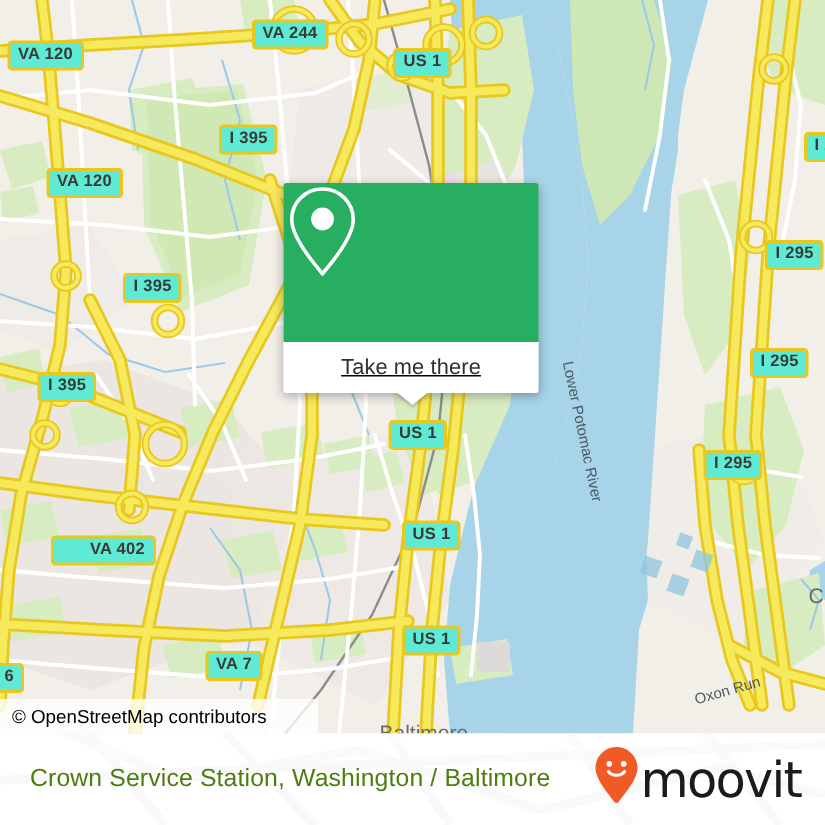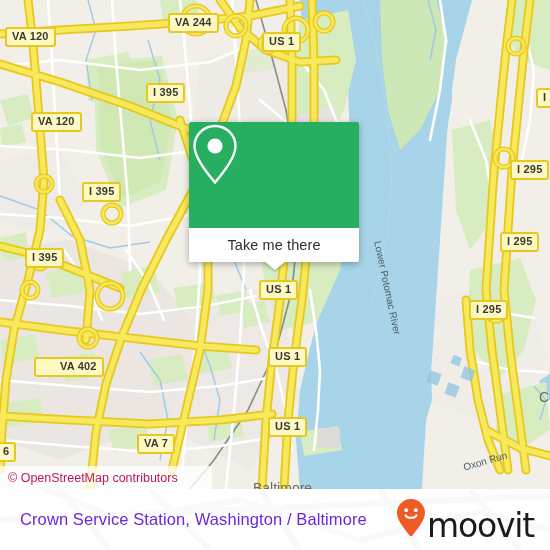--- a/index.html
+++ b/index.html
@@ -4,53 +4,53 @@
 <style>
   html,body{margin:0;padding:0;background:#fff;}
   body{width:550px;height:550px;overflow:hidden;font-family:"Liberation Sans",sans-serif;}
   #app{position:relative;width:550px;height:550px;overflow:hidden;background:#fff;}
 
   
   #map{position:absolute;left:0;top:0;width:550px;height:489px;overflow:hidden;background:#f2efe9;}
   #map svg{position:absolute;left:0;top:0;}
 
   
-  .shield{position:absolute;background:#fef9c3;border:2px solid #e8c81e;border-radius:3px;
+  .shield{position:absolute;background:#5eead4;border:2px solid #e8c81e;border-radius:3px;
           color:#3a3a35;font-size:11px;font-weight:bold;line-height:1;padding:2px 5px 3px 5px;
           white-space:nowrap;letter-spacing:.2px;font-family:"Liberation Sans",sans-serif;}
 
   
   .waterlabel{position:absolute;color:#4b5b66;font-size:10px;font-family:"Liberation Sans",sans-serif;white-space:nowrap;}
   .placelabel{position:absolute;color:#6b6b66;font-size:14px;font-family:"Liberation Sans",sans-serif;white-space:nowrap;}
 
   
-  #card{position:absolute;left:189px;top:122px;width:196px;}
+  #card{position:absolute;left:189px;top:122px;width:196px;text-decoration:underline;}
   #card-shadow{position:absolute;left:0;top:0;width:170px;height:140px;
                box-shadow:0 2px 7px rgba(0,0,0,.30);border-radius:2px;}
   #card-green{position:relative;width:170px;height:106px;background:#27ae60;border-radius:2px 2px 0 0;
               display:flex;align-items:center;justify-content:center;}
   #card-white{position:relative;width:170px;height:34px;background:#ffffff;border-radius:0 0 2px 2px;
               display:flex;align-items:center;justify-content:center;}
   #card-label{font-size:14.5px;color:#2f2f2f;font-family:"Liberation Sans",sans-serif;letter-spacing:.1px;}
   #card-tail{position:absolute;left:75px;top:139px;width:0;height:0;
              border-left:11px solid transparent;border-right:11px solid transparent;
              border-top:9px solid #ffffff;filter:drop-shadow(0 2px 1px rgba(0,0,0,.18));}
 
   
   #attrib{position:absolute;left:0;top:466px;height:23px;width:212px;
           background:rgba(255,255,255,.78);display:flex;align-items:center;}
-  #attrib span{font-size:12.5px;color:#be185d;padding-left:8px;font-family:"Liberation Sans",sans-serif;}
+  #attrib span{font-size:12.5px;color:#000000;padding-left:8px;font-family:"Liberation Sans",sans-serif;}
 
   
   #footer{position:absolute;left:0;top:489px;width:550px;height:61px;background:#ffffff;overflow:hidden;}
   #footer-watermark{position:absolute;left:0;top:-489px;width:550px;height:550px;opacity:.055;}
   #footer-inner{position:relative;width:550px;height:61px;display:flex;align-items:center;
                 justify-content:space-between;padding:0 0 0 20px;box-sizing:border-box;}
-  #footer-title{font-size:16.5px;color:#6d28d9;font-family:"Liberation Sans",sans-serif;letter-spacing:.1px;}
-  #logo{display:flex;align-items:flex-end;padding-right:16px;}
+  #footer-title{font-size:16.5px;color:#4d7c0f;font-family:"Liberation Sans",sans-serif;letter-spacing:.1px;}
+  #logo{display:flex;align-items:center;padding-right:16px;}
   #logo-word{font-size:33px;color:#1b1b1b;font-family:"DejaVu Sans",sans-serif;letter-spacing:-1.2px;
              line-height:1;margin-left:1px;font-weight:400;}
 </style>
 </head>
 <body>
 
 <div id="app">
 
   <div id="map">
 

